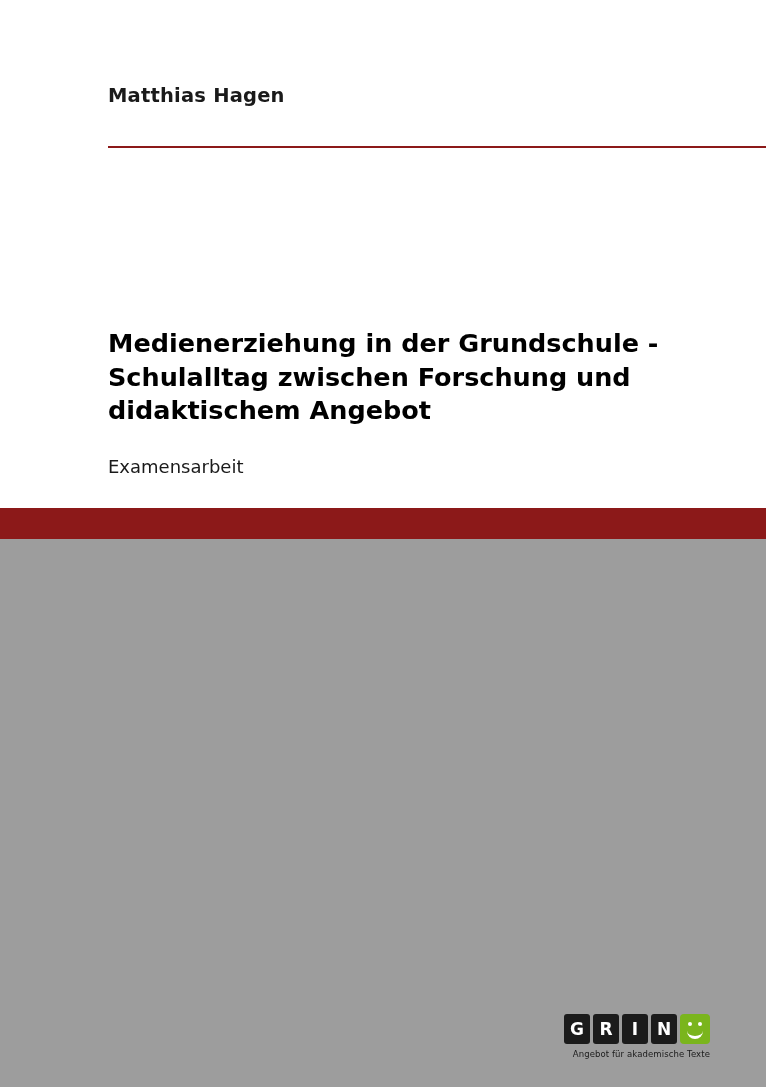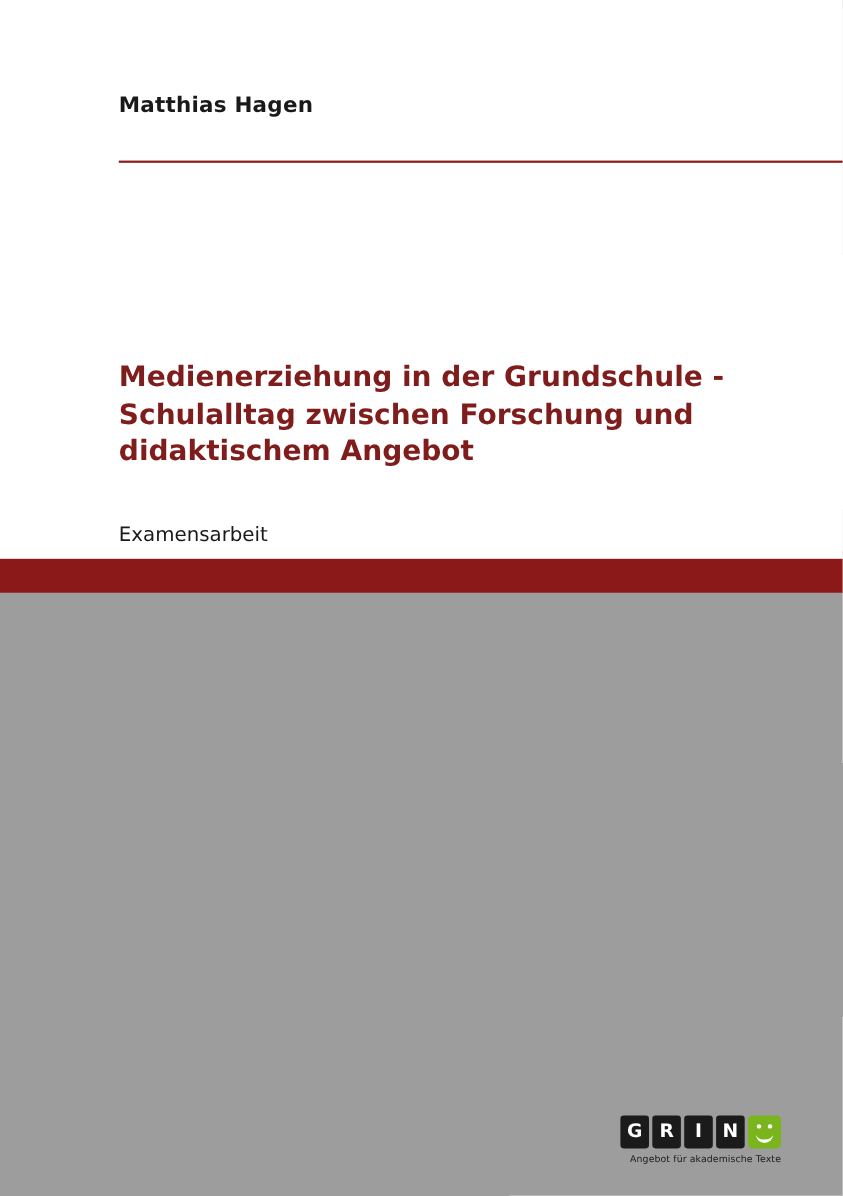--- a/index.html
+++ b/index.html
@@ -49,31 +49,30 @@
     background: #8c1919;
   }
   .title {
     position: absolute;
     left: 108px;
     top: 327px;
     width: 570px;
     font-size: 25.5px;
     font-weight: bold;
     line-height: 1.32;
-    color: #7f1d1d;
+    color: #000000;
   }
   .subtitle {
     position: absolute;
     left: 108px;
     top: 456px;
     font-size: 18px;
     color: #1a1a1a;
     font-weight: normal;
     white-space: nowrap;
-    margin-top: 20px;
   }
   
   .red-band {
     position: absolute;
     left: 0;
     top: 508px;
     width: 766px;
     height: 31px;
     background: #8c1919;
   }

